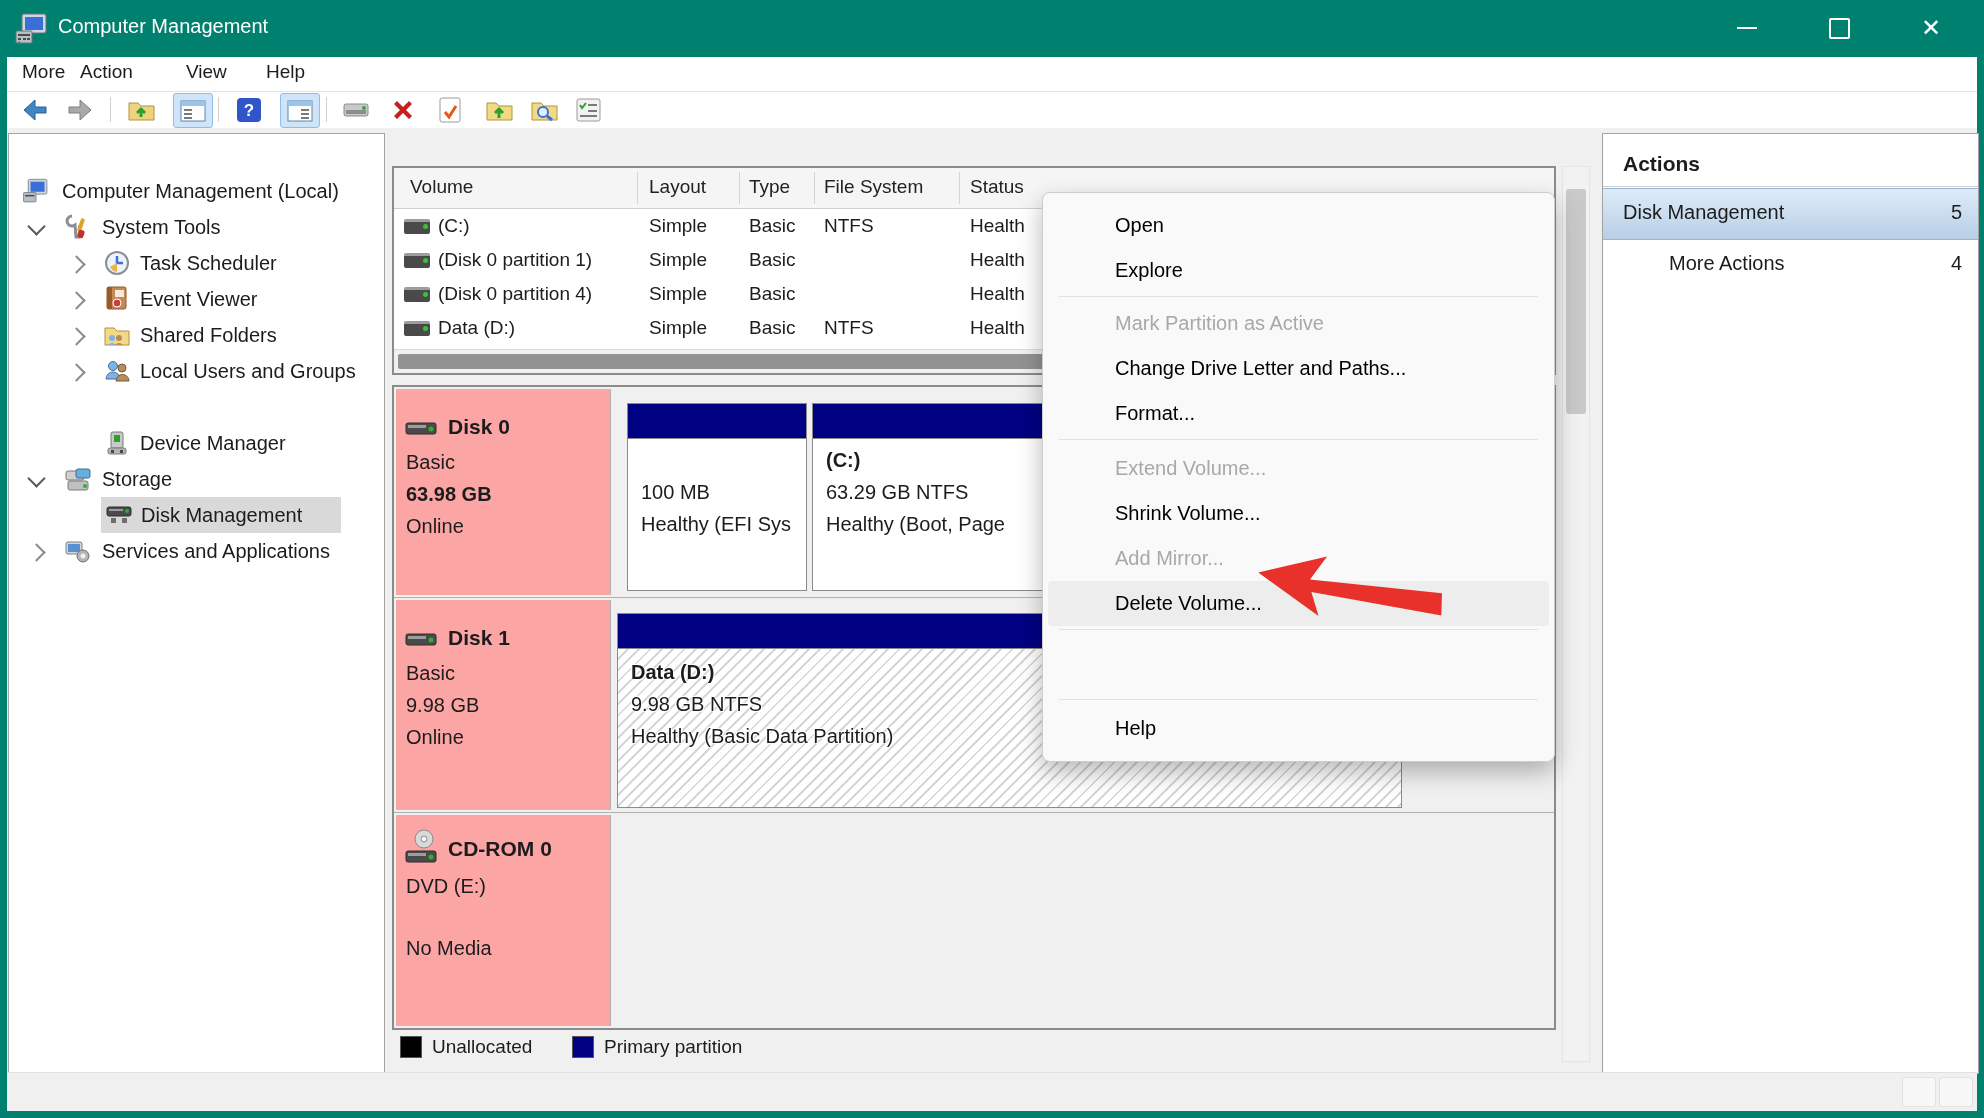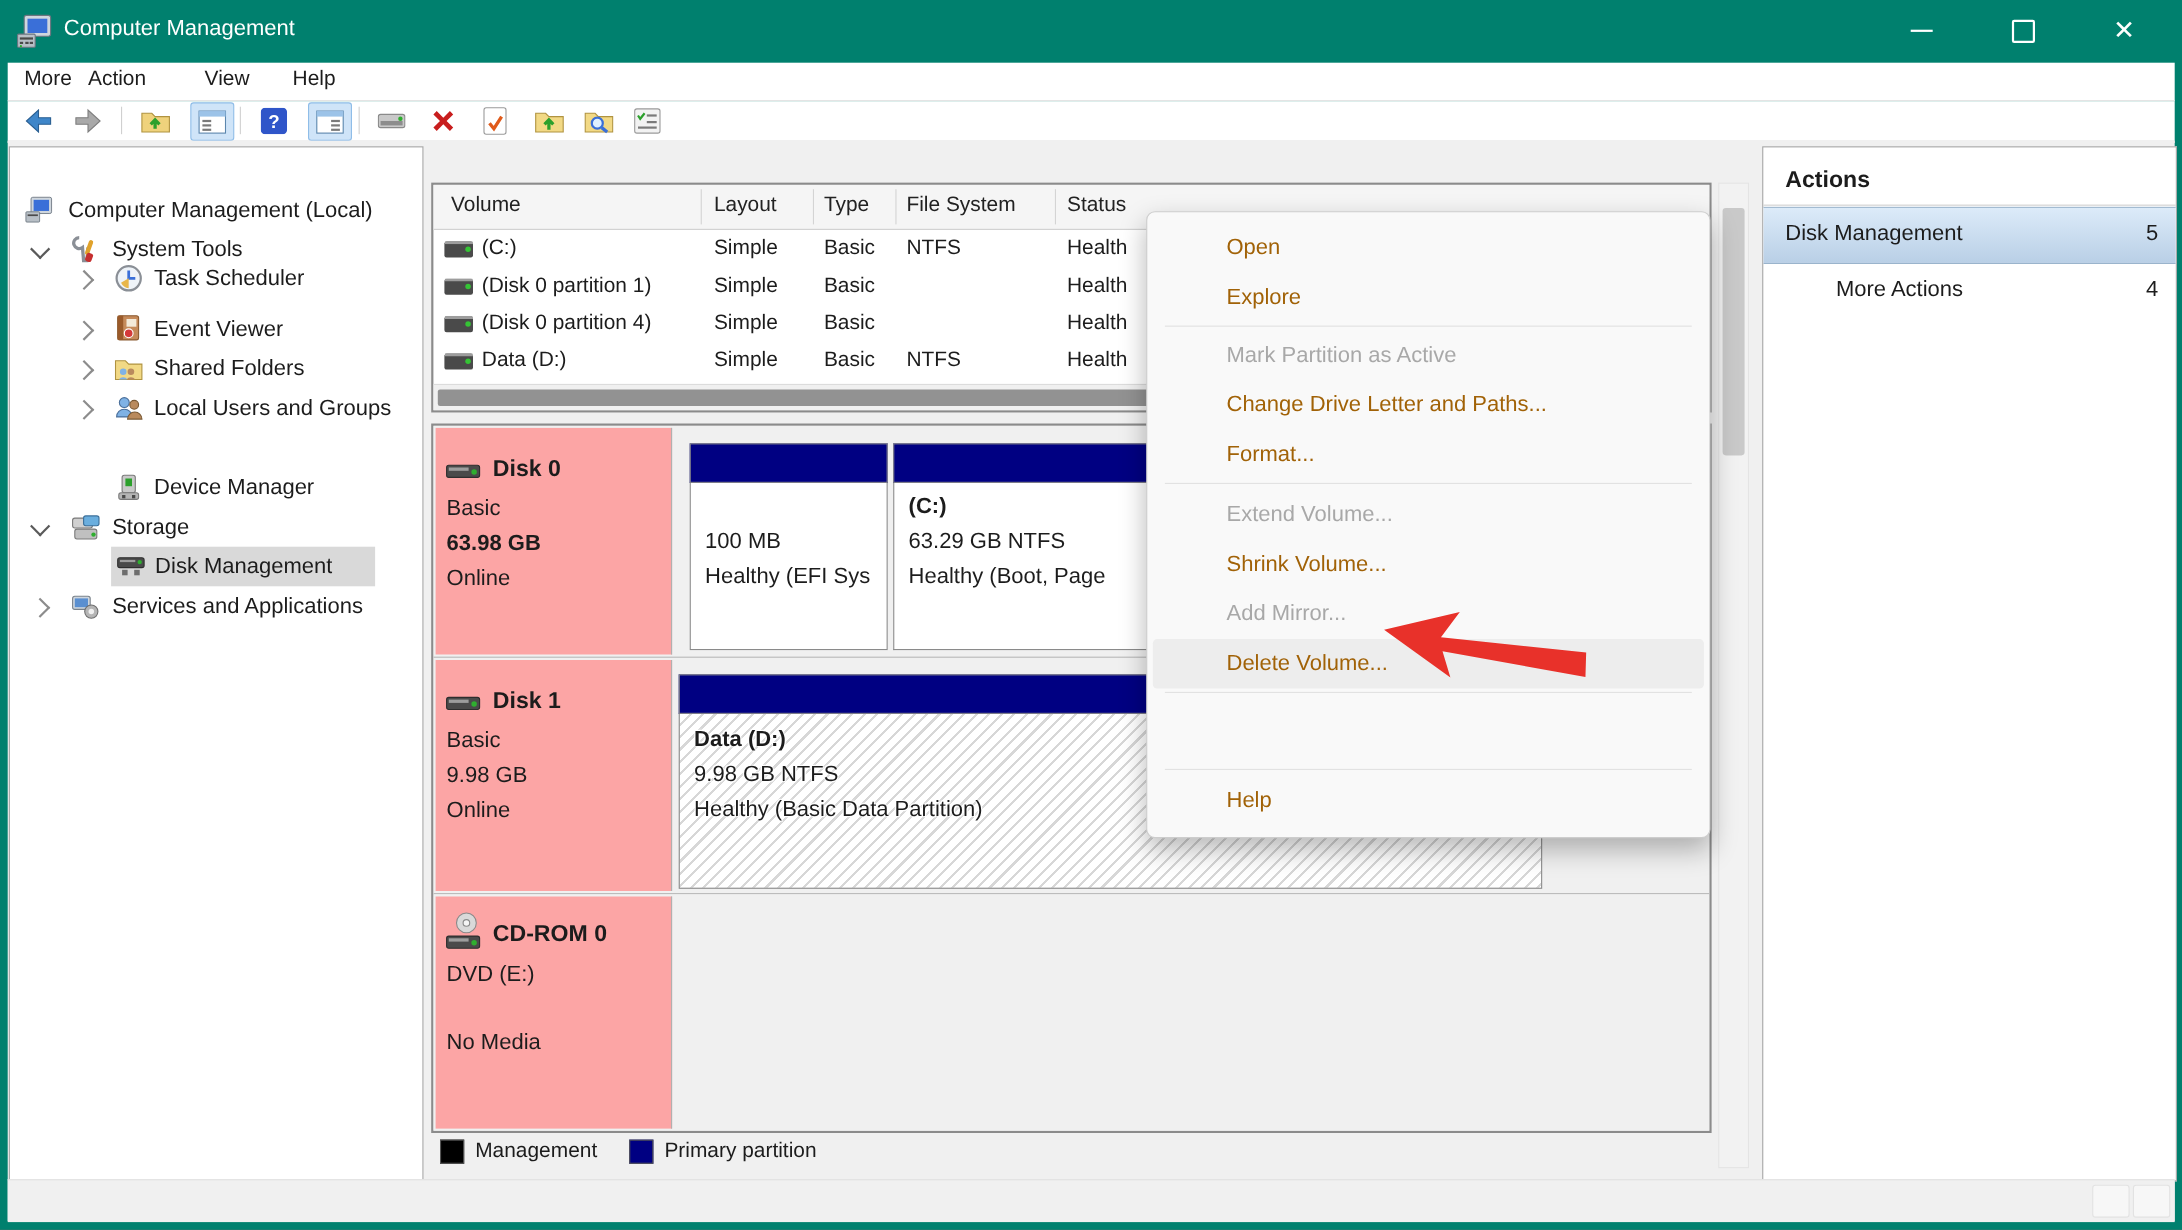--- a/index.html
+++ b/index.html
@@ -59,21 +59,21 @@
   .legend-sq{width:20px;height:20px;border:1px solid #555;display:inline-block;}
 
   
   .act-header{font-weight:bold;font-size:21px;}
   .act-row-sel{background:linear-gradient(#dcebf9,#b9cfe6);border-top:1px solid #9ab4cc;border-bottom:1px solid #9ab4cc;}
 
   
   .ctxmenu{left:1042px;top:192px;width:511px;height:568px;background:#f9f9f9;
            border:1px solid #cdcdcd;border-radius:8px;box-shadow:0 10px 24px rgba(0,0,0,.28);z-index:40;}
   .ctx-item{left:0;width:100%;height:45px;display:flex;align-items:center;padding-left:72px;box-sizing:border-box;
-            font-size:20px;color:#a16207;}
+            font-size:20px;color:#000000;}
   .ctx-item.disabled{color:#a8a8a8;}
   .ctx-item.hl{left:5px;width:501px;background:#ededed;border-radius:4px;padding-left:67px;}
   .ctx-sep{left:16px;width:479px;height:1px;background:#e2e2e2;}
 
   .scroll-track{background:#f2f2f2;border:1px solid #e4e4e4;}
   .scroll-thumb{background:#c9c9c9;}
   .statusbar-seg{background:#f7f7f7;border:1px solid #e2e2e2;border-radius:3px;}
 </style>
 </head>
 <body>
@@ -219,21 +219,21 @@
       <span class="abs" style="left:54px;top:5px;">
         <svg width="26" height="26" viewBox="0 0 26 26">
             <path d="M8 2 a5 5 0 1 0 3 9 l1 12 h3 l1-12" fill="none" stroke="#8a8f96" stroke-width="3"></path>
             <rect x="15" y="4" width="4" height="14" rx="2" fill="#e0a22b" transform="rotate(20 17 11)"></rect>
             <rect x="14" y="16" width="6" height="8" rx="2" fill="#c62f2f" transform="rotate(20 17 20)"></rect>
           </svg>
       </span>
       <span class="abs tree-label nowrap" style="left:92px;">System Tools</span>
     </div>
 
-    <div class="abs tree-row" style="top:101px;width:100%;padding-left:26px;">
+    <div class="abs tree-row" style="top:111px;width:100%;padding-left:26px;">
       <span class="abs chev collapsed" style="left:60px;top:13px;"></span>
       <span class="abs" style="left:94px;top:5px;">
         <svg width="26" height="26" viewBox="0 0 26 26">
             <circle cx="13" cy="13" r="11" fill="#eef3f8" stroke="#8a8f96" stroke-width="2"></circle>
             <path d="M13 6 v7 h6" stroke="#3a6fd8" stroke-width="2.5" fill="none"></path>
             <path d="M13 13 L6 17 A9 9 0 0 0 13 22 Z" fill="#e8b64a"></path>
           </svg>
       </span>
       <span class="abs tree-label nowrap" style="left:130px;">Task Scheduler</span>
     </div>
@@ -460,21 +460,21 @@
         </span>
         <span class="abs dl-title" style="left:52px;top:22px;">CD-ROM 0</span>
         <span class="abs dl-line" style="left:10px;top:60px;">DVD (E:)</span>
         <span class="abs dl-line" style="left:10px;top:122px;">No Media</span>
       </div>
     </div>
   </div>
 
   <div class="abs" style="left:392px;top:1032px;width:1164px;height:34px;">
     <span class="abs legend-sq" style="left:8px;top:4px;background:#000000;"></span>
-    <span class="abs" style="left:40px;top:4px;">Management</span>
+    <span class="abs" style="left:40px;top:4px;">Unallocated</span>
     <span class="abs legend-sq" style="left:180px;top:4px;background:#000082;"></span>
     <span class="abs" style="left:212px;top:4px;">Primary partition</span>
   </div>
 
   <div class="abs scroll-track" style="left:1562px;top:166px;width:28px;height:896px;box-sizing:border-box;">
     <div class="abs scroll-thumb" style="left:3px;top:22px;width:20px;height:225px;border-radius:3px;"></div>
   </div>
 
   <div class="abs pane" style="left:1602px;top:133px;width:375px;height:939px;overflow:hidden;">
     <span class="abs act-header" style="left:20px;top:18px;">Actions</span>

